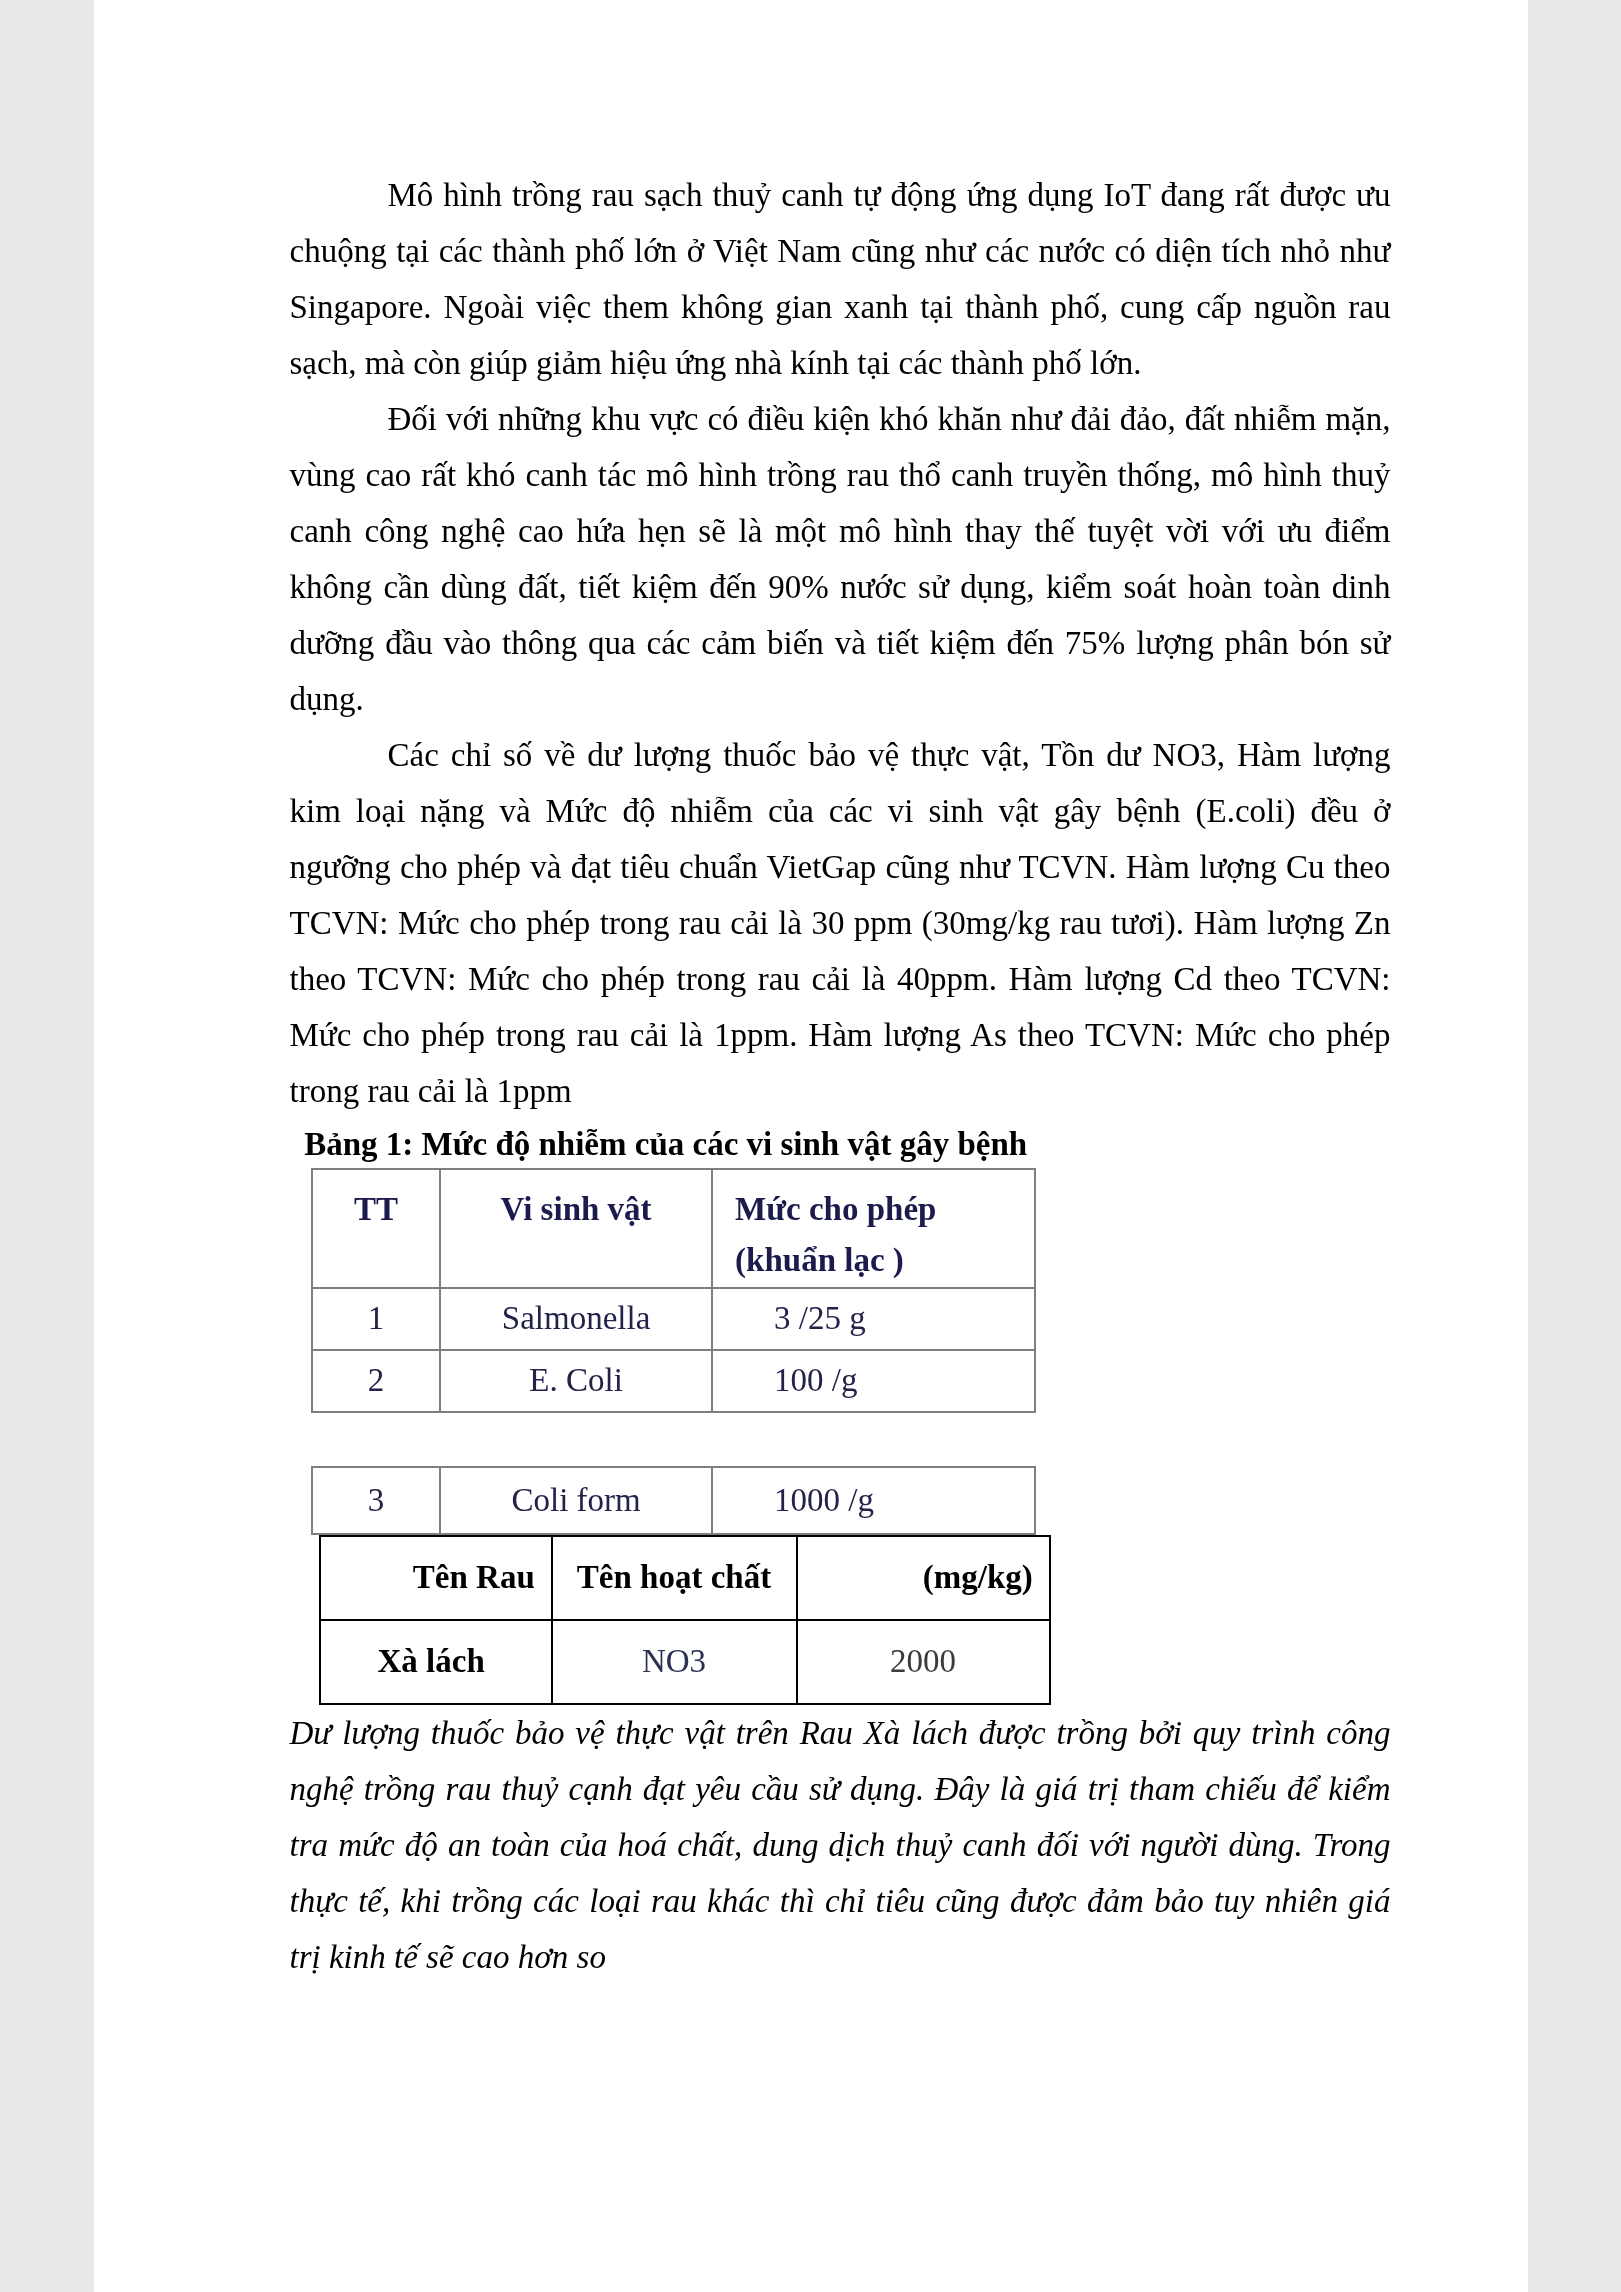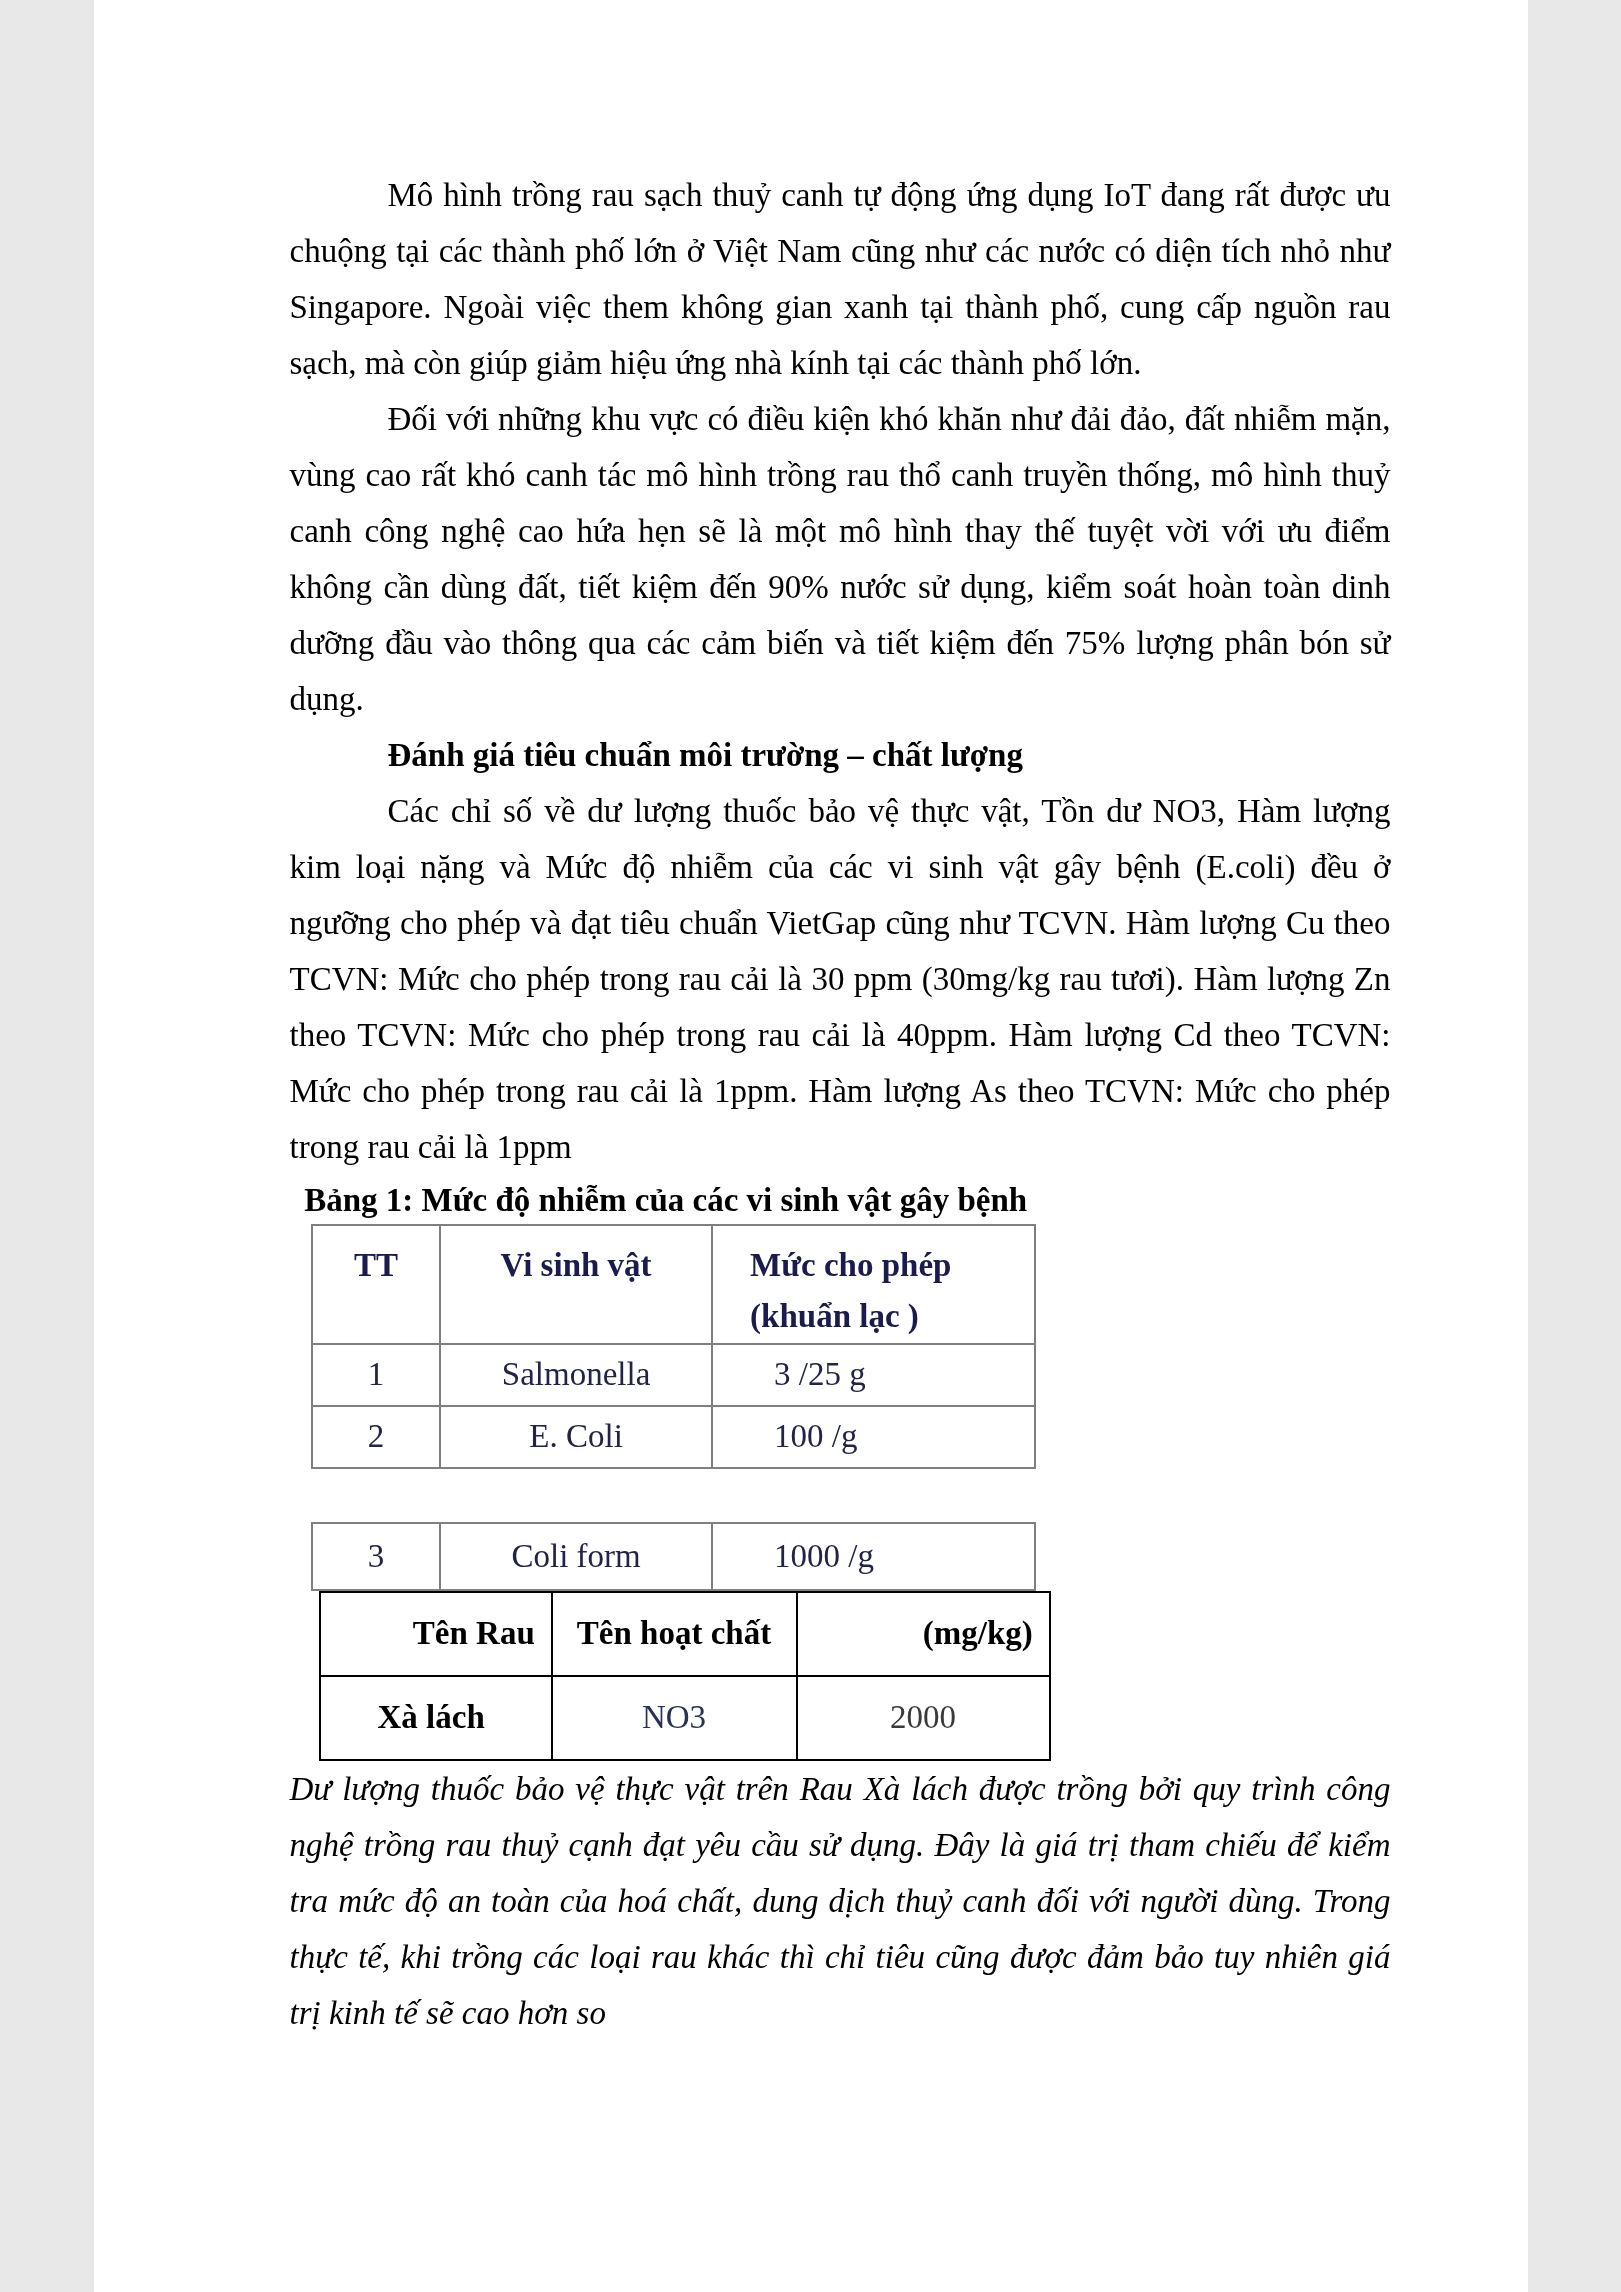--- a/index.html
+++ b/index.html
@@ -49,21 +49,21 @@
     vertical-align:top;
     padding-top:13.7px;
     height:114px;
     line-height:51px;
   }
   .t1 td{height:62px;color:#23234a;}
   .t1b{margin-top:53px;}
   .t1b td{height:67px;color:#23234a;}
   .cell-center{text-align:center;}
   .cell-level{text-align:left;padding-left:61px;}
-  .t1 th.cell-level{padding-left:37px;font-family:Liberation Serif, serif;}
+  .t1 th.cell-level{padding-left:22px;font-family:Liberation Serif, serif;}
 
   .caption2{
     font-weight:bold;
     text-align:center;
     width:730px;
     margin:27.4px 0 9.8px 29px;
     line-height:47px;
   }
   .t2{
     margin-left:29px;
@@ -89,21 +89,20 @@
 </style>
 </head>
 <body>
 
 <div class="page">
 
   <p class="body indent">Mô hình trồng rau sạch thuỷ canh tự động ứng dụng IoT đang rất được ưu chuộng tại các thành phố lớn ở Việt Nam cũng như các nước có diện tích nhỏ như Singapore. Ngoài việc them không gian xanh tại thành phố, cung cấp nguồn rau sạch, mà còn giúp giảm hiệu ứng nhà kính tại các thành phố lớn.</p>
 
   <p class="body indent">Đối với những khu vực có điều kiện khó khăn như đải đảo, đất nhiễm mặn, vùng cao rất khó canh tác mô hình trồng rau thổ canh truyền thống, mô hình thuỷ canh công nghệ cao hứa hẹn sẽ là một mô hình thay thế tuyệt vời với ưu điểm không cần dùng đất, tiết kiệm đến 90% nước sử dụng, kiểm soát hoàn toàn dinh dưỡng đầu vào thông qua các cảm biến và tiết kiệm đến 75% lượng phân bón sử dụng.</p>
 
-  <p class="body indent heading">Đánh giá tiêu chuẩn môi trường – chất lượng</p>
 
   <p class="body indent">Các chỉ số về dư lượng thuốc bảo vệ thực vật, Tồn dư NO3, Hàm lượng kim loại nặng và Mức độ nhiễm của các vi sinh vật gây bệnh (E.coli) đều ở ngưỡng cho phép và đạt tiêu chuẩn VietGap cũng như TCVN. Hàm lượng Cu theo TCVN: Mức cho phép trong rau cải là 30 ppm (30mg/kg rau tươi). Hàm lượng Zn theo TCVN: Mức cho phép trong rau cải là 40ppm. Hàm lượng Cd theo TCVN: Mức cho phép trong rau cải là 1ppm. Hàm lượng As theo TCVN: Mức cho phép trong rau cải là 1ppm</p>
 
   <div class="caption1">Bảng 1: Mức độ nhiễm của các vi sinh vật gây bệnh</div>
 
   <table class="t1">
     <colgroup>
         <col class="c1">
         <col class="c2">
         <col class="c3">

